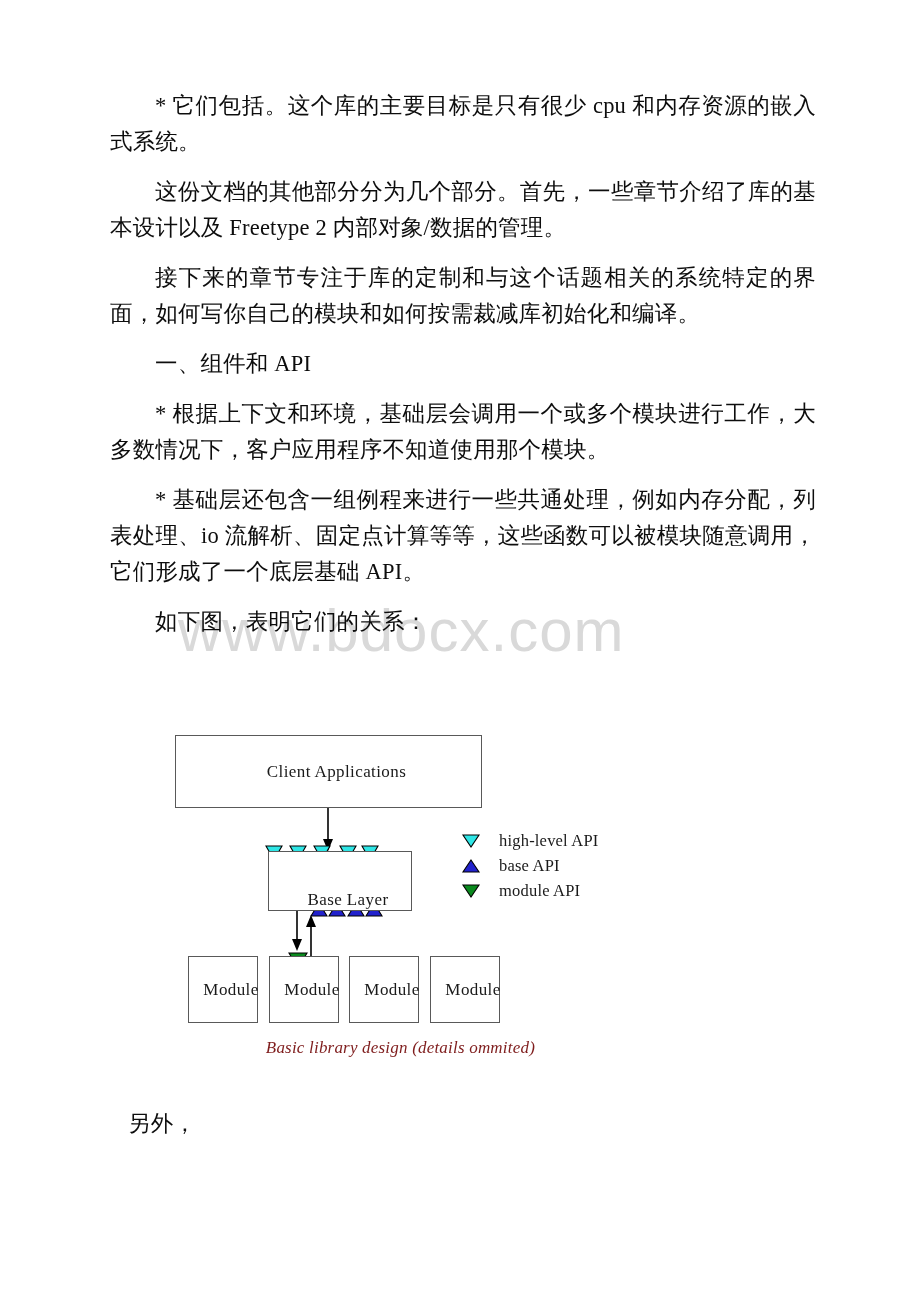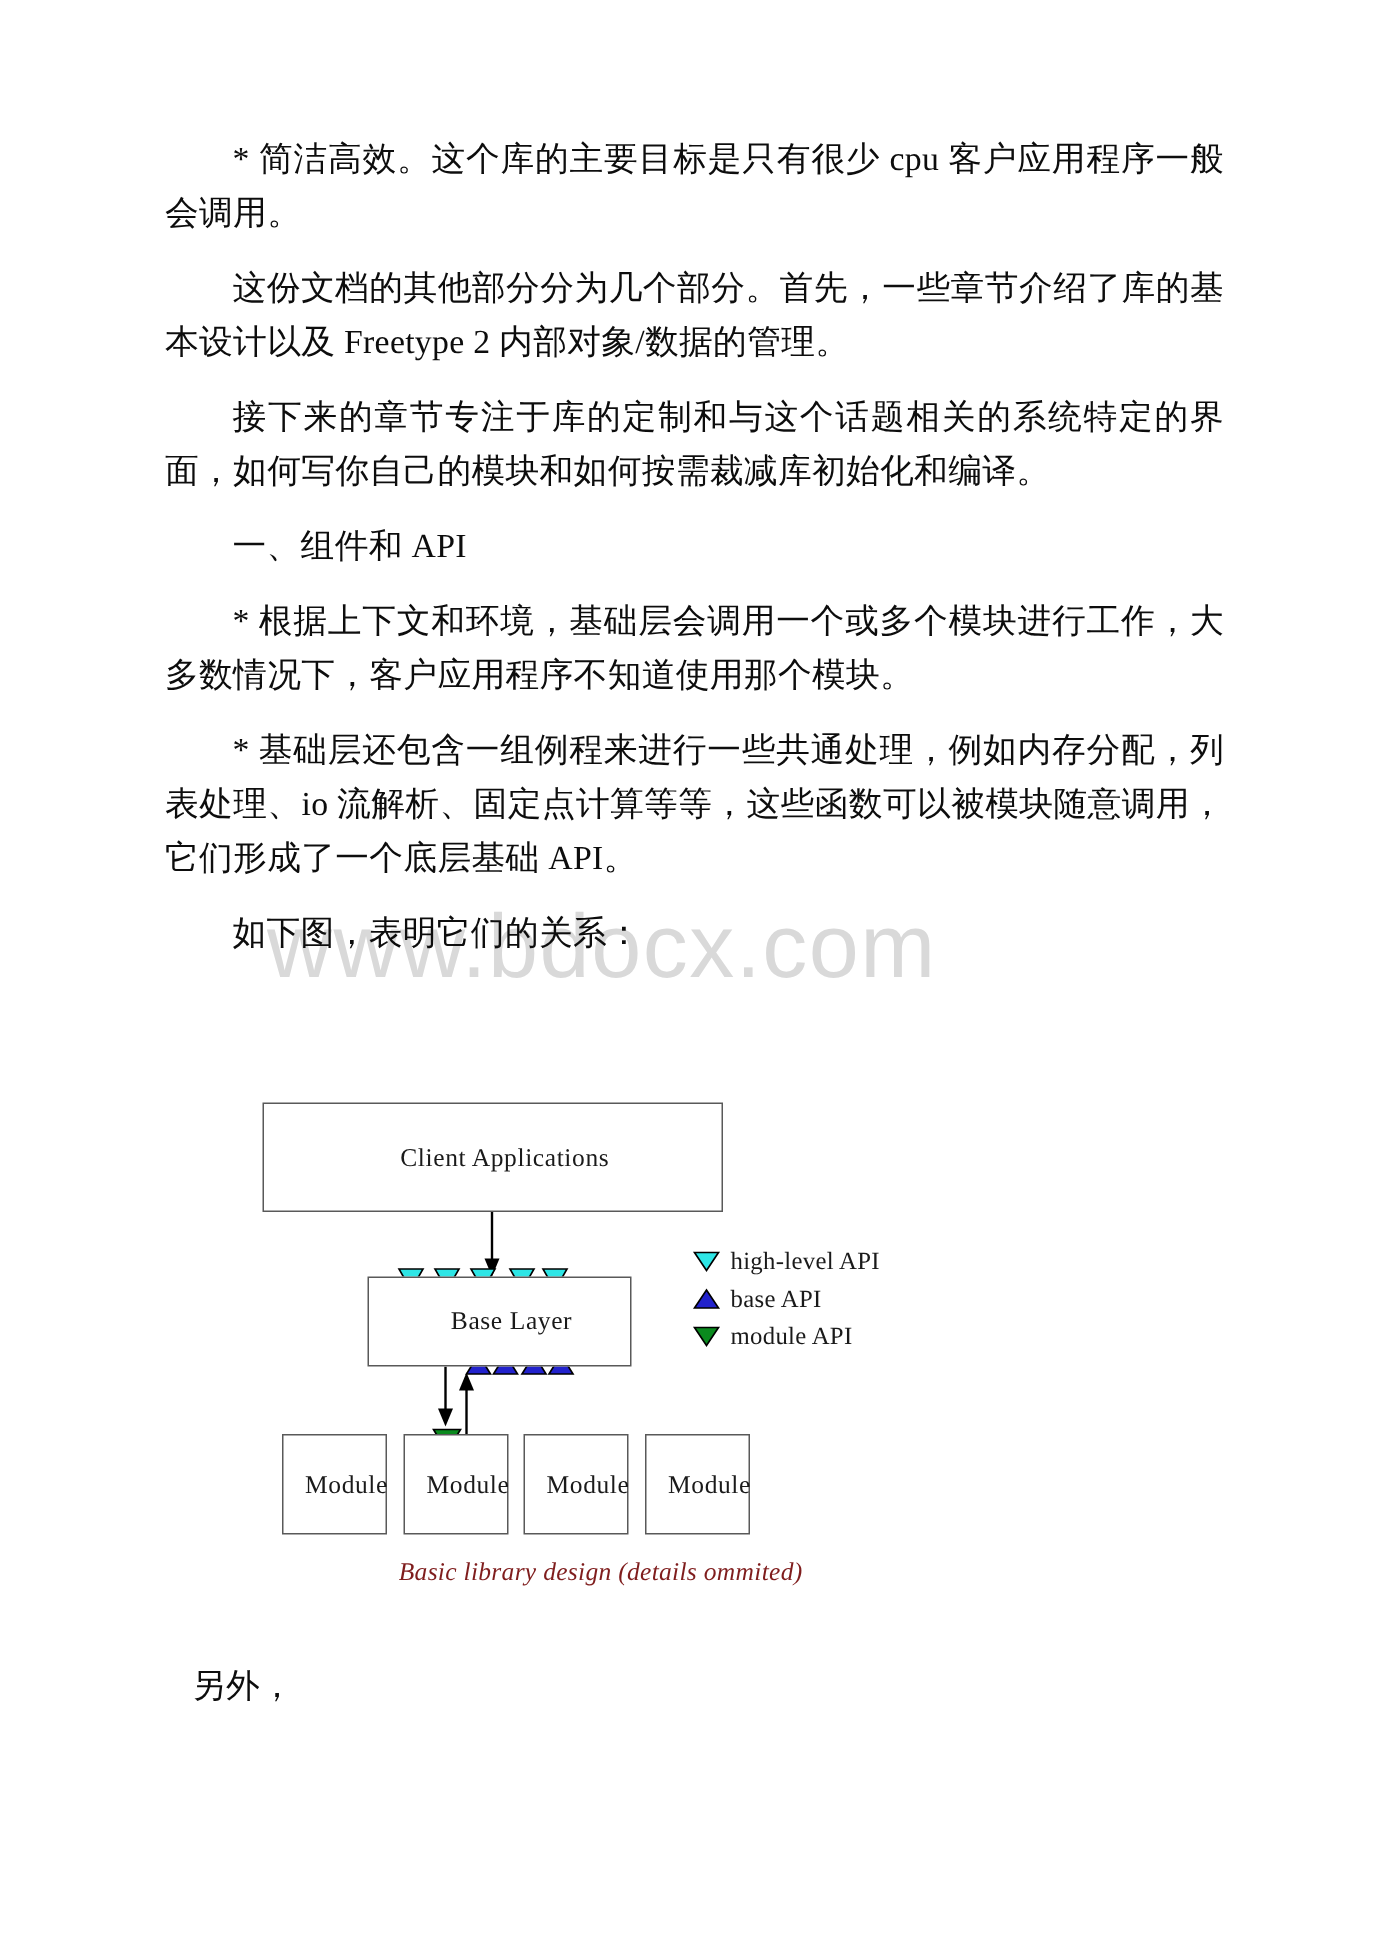--- a/index.html
+++ b/index.html
@@ -71,21 +71,21 @@
     align-items: center;
     justify-content: center;
     font-family: "Liberation Serif", "DejaVu Serif", serif;
     font-size: 17px;
     color: #1a1a1a;
     letter-spacing: 0.4px;
     padding-left: 16px;
   }
 
   #box-client   { left: 175px; top: 735px; width: 307px; height: 73px; }
-  #box-base     { left: 245px; top: 851px; width: 176px; height: 60px; }
+  #box-base     { left: 268px; top: 851px; width: 144px; height: 60px; align-items: flex-end; }
   #mod-0 { left: 188px; top: 956px; width: 70px; height: 67px; }
   #mod-1 { left: 269px; top: 956px; width: 70px; height: 67px; }
   #mod-2 { left: 349px; top: 956px; width: 70px; height: 67px; }
   #mod-3 { left: 430px; top: 956px; width: 70px; height: 67px; }
 
   .caption {
     position: absolute;
     left: 205px;
     top: 1038px;
     width: 330px;
@@ -106,33 +106,33 @@
     font-size: 16.5px;
     color: #1a1a1a;
   }
   .legend-row {
     display: flex;
     align-items: center;
     height: 24px;
     margin-bottom: 1px;
   }
   .legend-tri { width: 20px; text-align: center; }
-  .legend-label { margin-left: 4px; letter-spacing: 0.2px; }
+  .legend-label { margin-left: 16px; letter-spacing: 0.2px; }
 
   svg.tri { display: block; overflow: visible; }
 </style>
 </head>
 <body>
 
 <div class="page">
 
   <div class="watermark">www.bdocx.com</div>
 
   <div class="textblock" style="top:88px;">
-    <p class="para">* 简洁高效。这个库的主要目标是只有很少 cpu 客户应用程序一般会调用。</p>
+    <p class="para">* 它们包括。这个库的主要目标是只有很少 cpu 和内存资源的嵌入式系统。</p>
     <p class="para">这份文档的其他部分分为几个部分。首先，一些章节介绍了库的基本设计以及 Freetype 2 内部对象/数据的管理。</p>
     <p class="para">接下来的章节专注于库的定制和与这个话题相关的系统特定的界面，如何写你自己的模块和如何按需裁减库初始化和编译。</p>
     <p class="para">一、组件和 API</p>
     <p class="para">* 根据上下文和环境，基础层会调用一个或多个模块进行工作，大多数情况下，客户应用程序不知道使用那个模块。</p>
     <p class="para">* 基础层还包含一组例程来进行一些共通处理，例如内存分配，列表处理、io 流解析、固定点计算等等，这些函数可以被模块随意调用，它们形成了一个底层基础 API。</p>
     <p class="para">如下图，表明它们的关系：</p>
   </div>
 
   <div class="textblock" style="top:1106px;margin-left:18px;">
     <p class="para" style="text-indent:0;">另外，</p>

